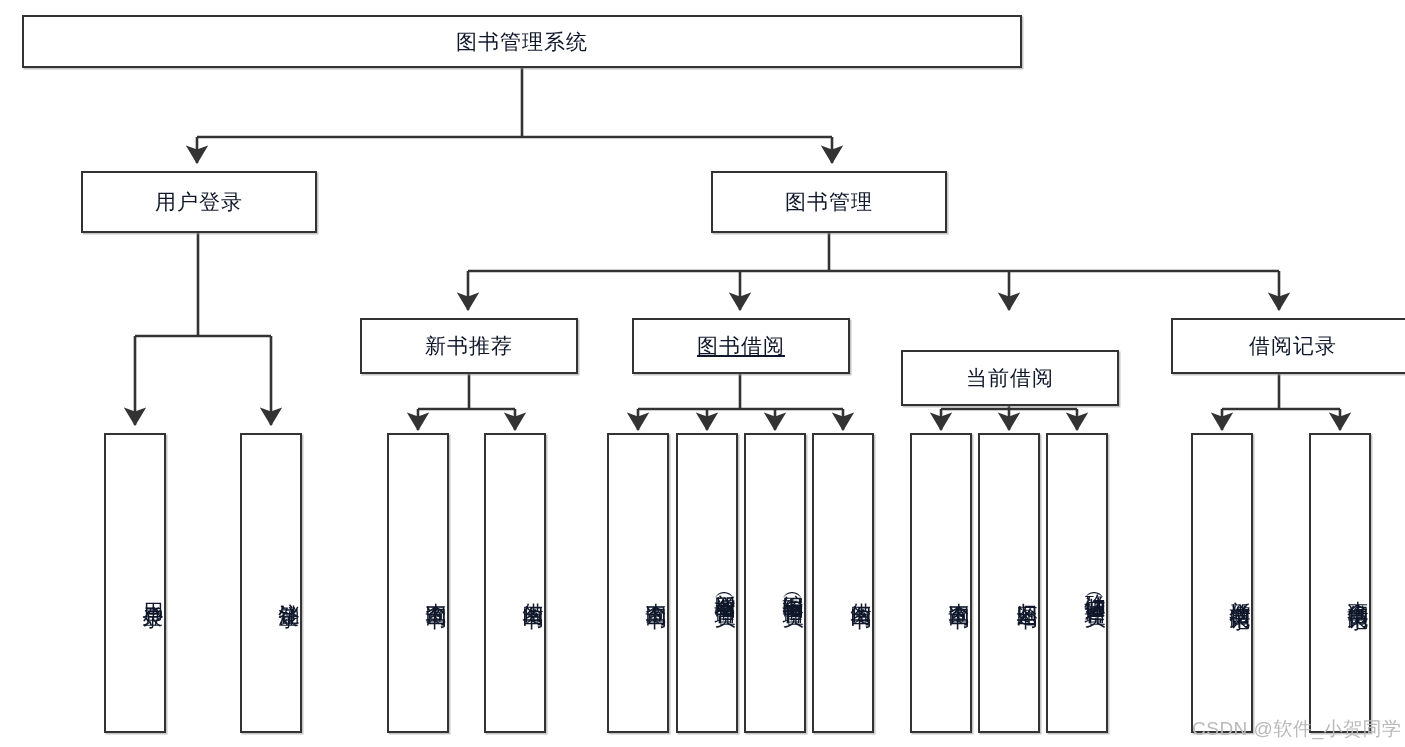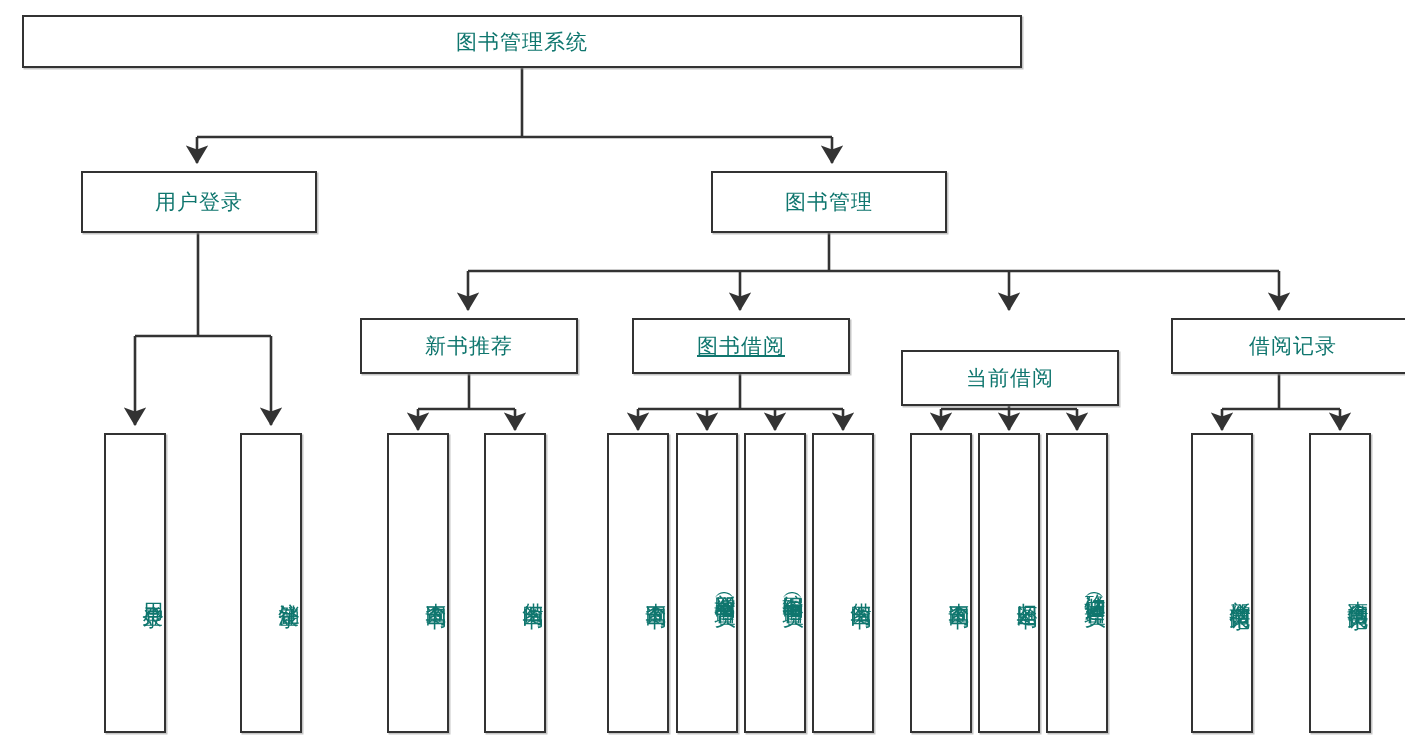--- a/index.html
+++ b/index.html
@@ -27,21 +27,21 @@
   }
   .node {
     position: absolute;
     box-sizing: border-box;
     background: #ffffff;
     border: 2.5px solid #333333;
     box-shadow: 1.5px 1.5px 0 0 rgba(150,150,150,0.55);
     display: flex;
     align-items: center;
     justify-content: center;
-    color: #0f766e;
+    color: #0f172a;
     overflow: hidden;
   }
   .node.h {
     font-size: 21px;
     letter-spacing: 1px;
   }
   .node.v {
     writing-mode: vertical-rl;
     text-orientation: upright;
     font-size: 21px;
@@ -194,14 +194,15 @@
   </div>
 
   <div class="node v" style="left:1191px; top:433px; width:62px; height:300px;">
     <span class="node-label">新增借阅记录</span>
   </div>
 
   <div class="node v" style="left:1309px; top:433px; width:62px; height:300px;">
     <span class="node-label">查询借阅记录</span>
   </div>
 
+  <div class="watermark" style="left:1192px; top:716px;">CSDN @软件_小贺同学</div>
 
 </div>
 
 </body></html>

